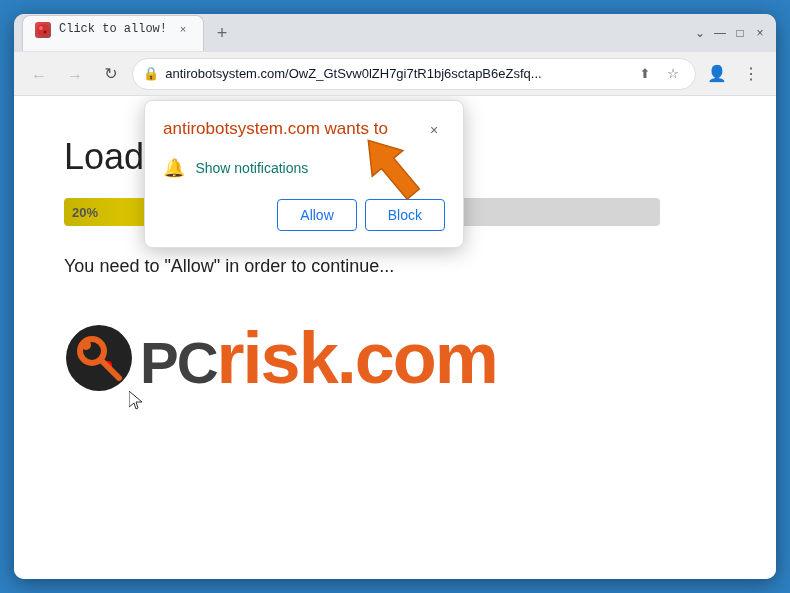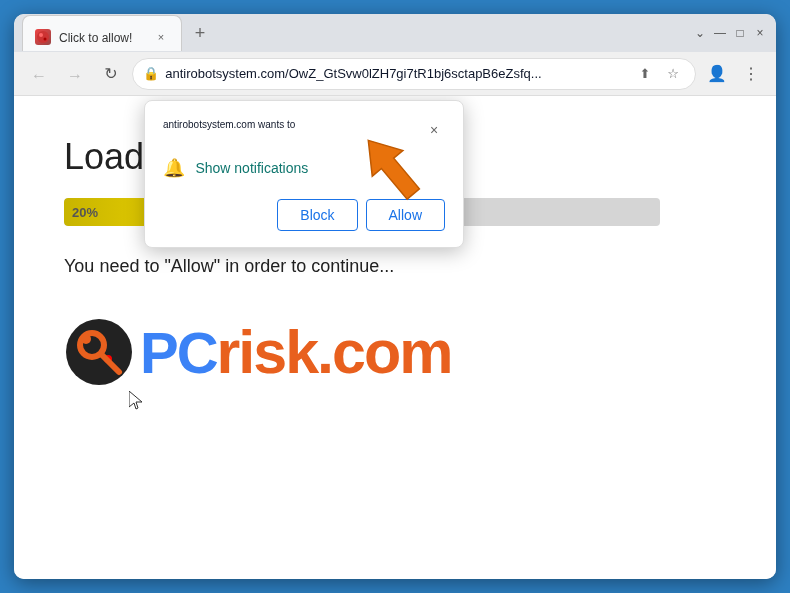--- a/index.html
+++ b/index.html
@@ -40,28 +40,29 @@
       align-items: center;
       flex: 1;
       gap: 4px;
     }
 
     .tab {
       background: #f8f9fa;
       border-radius: 8px 8px 0 0;
       padding: 6px 12px;
       display: flex;
-      align-items: flex-end;
+      align-items: flex-start;
       gap: 8px;
       height: 36px;
       min-width: 160px;
       font-size: 12px;
       color: #333;
       border: 1px solid #ccc;
       border-bottom: none;
+      font-family: Liberation Mono, monospace;
     }
 
     .tab-favicon {
       width: 16px;
       height: 16px;
       background: linear-gradient(135deg, #e44, #944);
       border-radius: 3px;
       display: flex;
       align-items: center;
       justify-content: center;
@@ -266,22 +267,22 @@
     }
 
     .popup-header {
       display: flex;
       justify-content: space-between;
       align-items: flex-start;
       margin-bottom: 12px;
     }
 
     .popup-title {
-      font-size: 10px;
-      color: #0f172a;
+      font-size: 17px;
+      color: #c2410c;
     }
 
     .popup-close {
       width: 22px;
       height: 22px;
       display: flex;
       align-items: center;
       justify-content: center;
       font-size: 14px;
       color: #666;
@@ -397,22 +398,22 @@
     <div class="notification-popup">
       <div class="popup-header">
         <span class="popup-title">antirobotsystem.com wants to</span>
         <div class="popup-close">×</div>
       </div>
       <div class="popup-notification-row">
         <span class="bell-icon-wrap">🔔</span>
         <span class="popup-notification-label">Show notifications</span>
       </div>
       <div class="popup-buttons">
+        <button class="popup-btn">Allow</button>
         <button class="popup-btn">Block</button>
-        <button class="popup-btn">Allow</button>
       </div>
     </div>
 
     <div class="arrow-indicator">
       <svg width="80" height="90" viewBox="0 0 80 90" fill="none" xmlns="http://www.w3.org/2000/svg">
 
         <g transform="rotate(-40, 40, 45)">
           <polygon points="40,5 60,35 48,35 48,75 32,75 32,35 20,35" fill="#e8720c" stroke="#c05a00" stroke-width="1.5"></polygon>
         </g>
       </svg>
@@ -439,18 +440,18 @@
         <div class="pcrisk-icon">
           <svg width="70" height="70" viewBox="0 0 70 70">
             <circle cx="35" cy="35" r="33" fill="#222"></circle>
             <circle cx="28" cy="28" r="12" fill="none" stroke="#e8601e" stroke-width="6"></circle>
             <circle cx="22" cy="22" r="5" fill="#e8601e"></circle>
             <circle cx="44" cy="42" r="4" fill="red"></circle>
             <line x1="37" y1="37" x2="55" y2="55" stroke="#e8601e" stroke-width="6" stroke-linecap="round"></line>
           </svg>
         </div>
         <div>
-          <span style="font-size:58px;font-weight:900;color:#3b82f6;letter-spacing:-2px;">PC</span><span style="font-size:61px;font-weight:900;color:#e8601e;letter-spacing:-2px;">risk.com</span>
+          <span style="font-size:58px;font-weight:900;color:#404040;letter-spacing:-2px;">PC</span><span style="font-size:72px;font-weight:900;color:#e8601e;letter-spacing:-2px;">risk.com</span>
         </div>
       </div>
     </div>
   </div>
 </div>
 
 </body></html>

